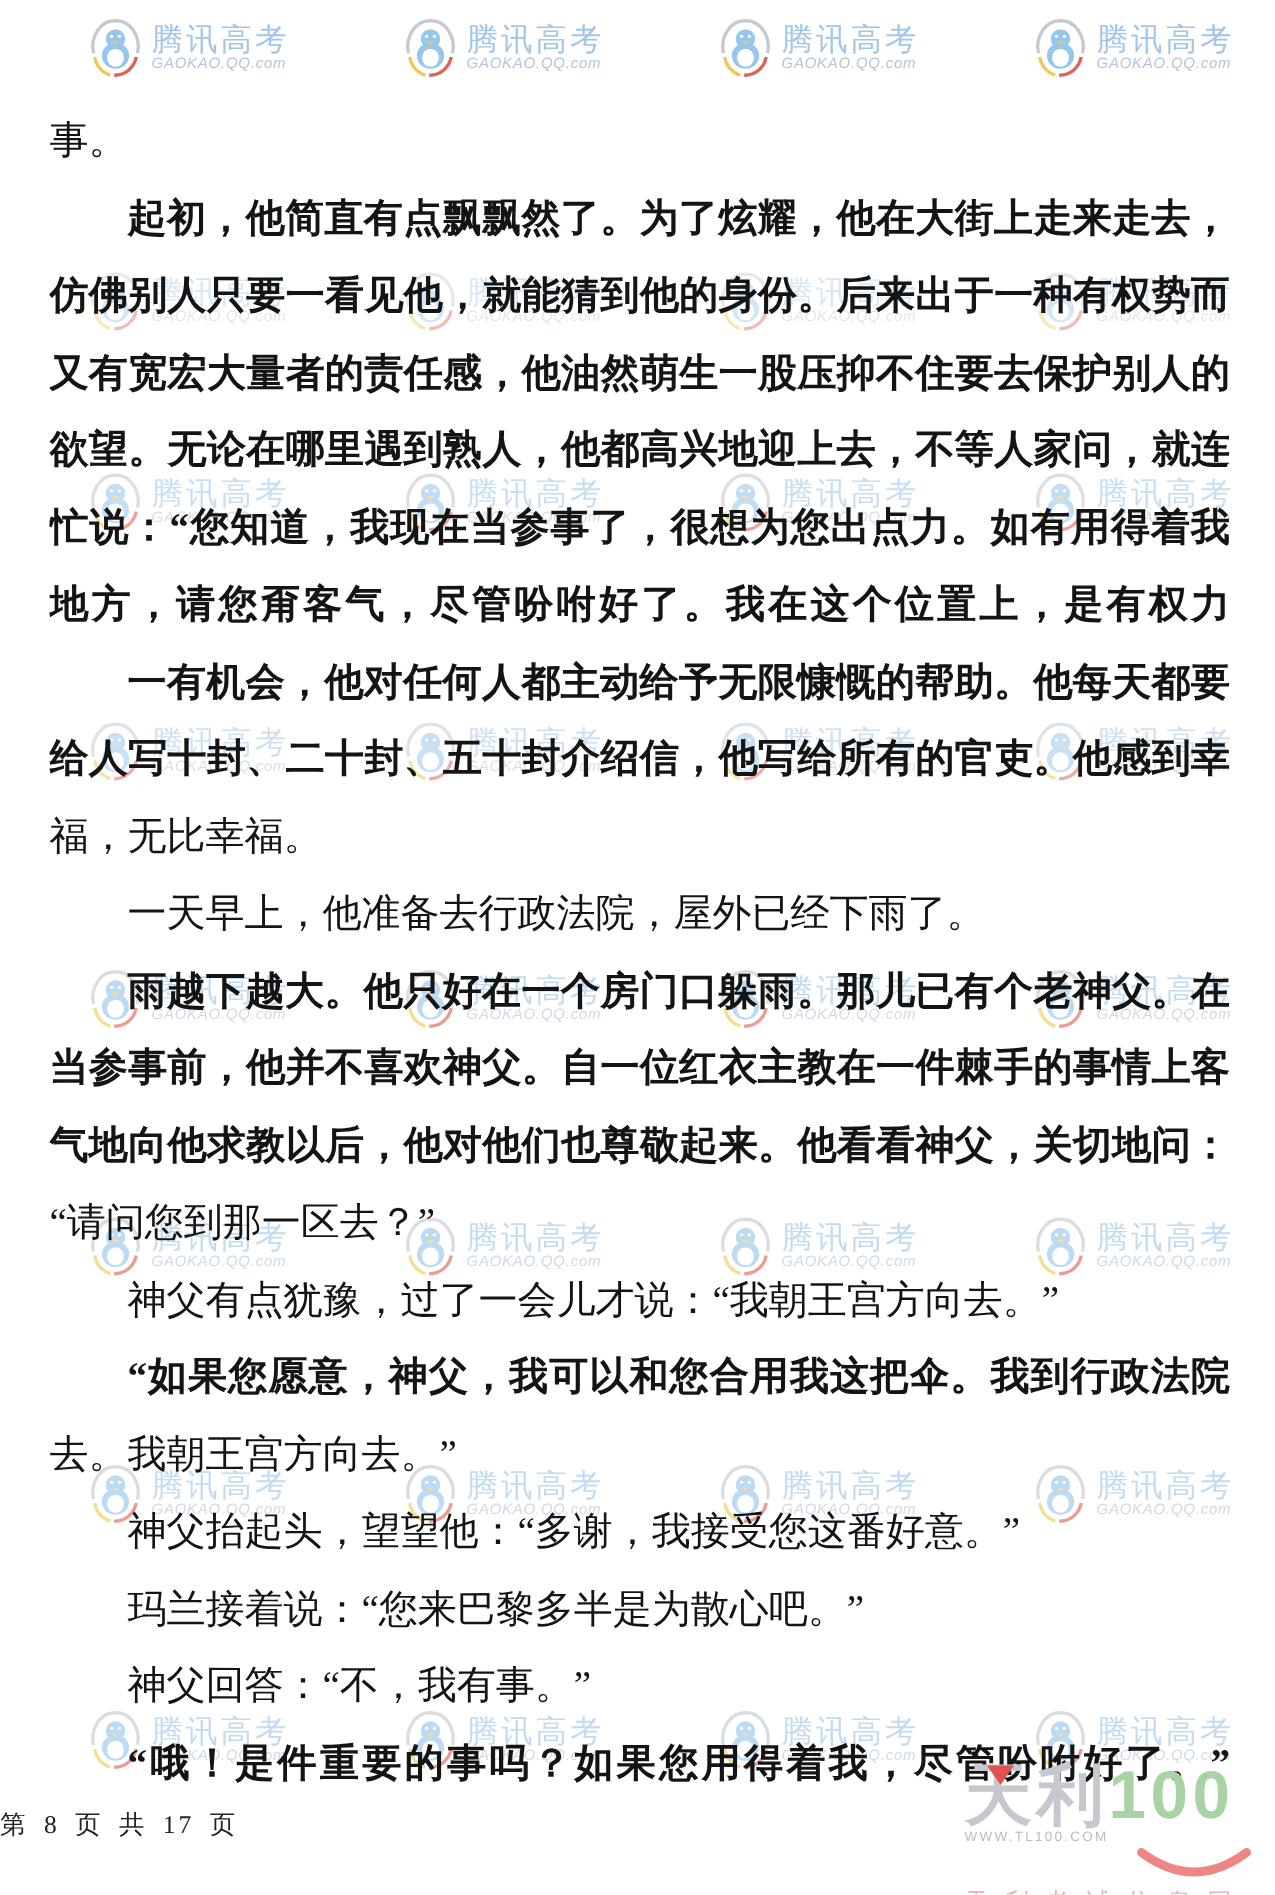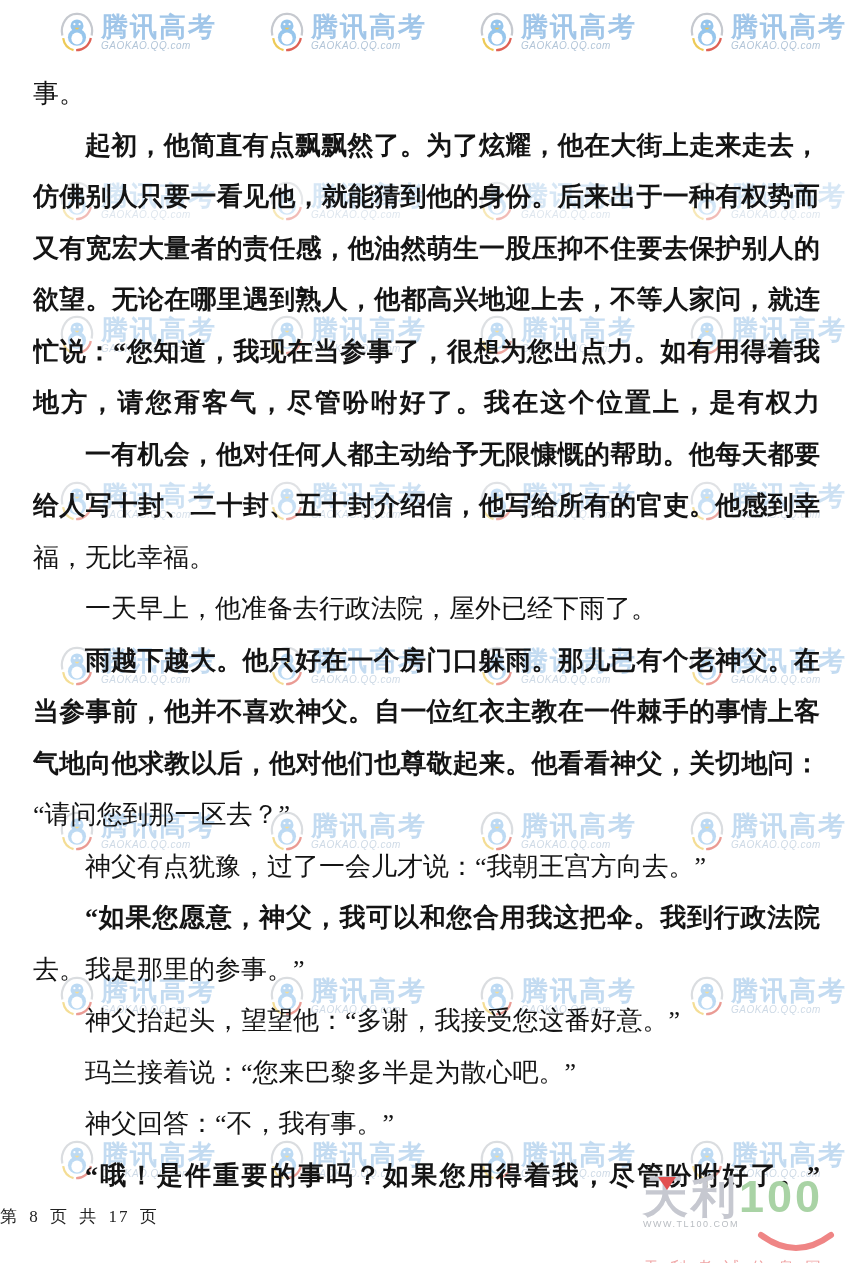--- a/index.html
+++ b/index.html
@@ -15,21 +15,21 @@
   
   #wm-layer{position:absolute;inset:0;pointer-events:none;}
   .wm{
     position:absolute;
     display:flex;align-items:center;gap:5px;
     width:155px;height:48px;
   }
   .wm-logo{width:38px;height:44px;flex:0 0 auto;}
   .wm-text{display:flex;flex-direction:column;line-height:1.05;
     font-family:"Liberation Sans","DejaVu Sans",sans-serif;}
-  .wm-brand{font-size:27px;font-weight:bold;color:#9cc4e8;letter-spacing:2px;white-space:nowrap;}
+  .wm-brand{font-size:21px;font-weight:normal;color:#9cc4e8;letter-spacing:2px;white-space:nowrap;}
   .wm-url{font-size:10px;font-style:italic;color:#aec2d6;letter-spacing:0.5px;white-space:nowrap;}
 
   
   .content{
     position:absolute;left:33px;top:68px;width:787px;
     color:#141414;
   }
   .line{
     height:51.5px;line-height:51.5px;
     font-size:26px;
@@ -639,21 +639,21 @@
       <div class="line i j">一有机会，他对任何人都主动给予无限慷慨的帮助。他每天都要</div>
       <div class="line j">给人写十封、二十封、五十封介绍信，他写给所有的官吏。他感到幸</div>
       <div class="line">福，无比幸福。</div>
       <div class="line i">一天早上，他准备去行政法院，屋外已经下雨了。</div>
       <div class="line i j">雨越下越大。他只好在一个房门口躲雨。那儿已有个老神父。在</div>
       <div class="line j">当参事前，他并不喜欢神父。自一位红衣主教在一件棘手的事情上客</div>
       <div class="line j">气地向他求教以后，他对他们也尊敬起来。他看看神父，关切地问：</div>
       <div class="line">“请问您到那一区去？”</div>
       <div class="line i">神父有点犹豫，过了一会儿才说：“我朝王宫方向去。”</div>
       <div class="line i j">“如果您愿意，神父，我可以和您合用我这把伞。我到行政法院</div>
-      <div class="line">去。我是那里的参事。”</div>
+      <div class="line">去。我朝王宫方向去。”</div>
       <div class="line i">神父抬起头，望望他：“多谢，我接受您这番好意。”</div>
       <div class="line i">玛兰接着说：“您来巴黎多半是为散心吧。”</div>
       <div class="line i">神父回答：“不，我有事。”</div>
       <div class="line i j">“哦！是件重要的事吗？如果您用得着我，尽管吩咐好了。”</div>
     </div>
 
   <div class="footer">第 8 页 共 17 页</div>
 
   <div class="tl100">
     <div class="tl-big">

